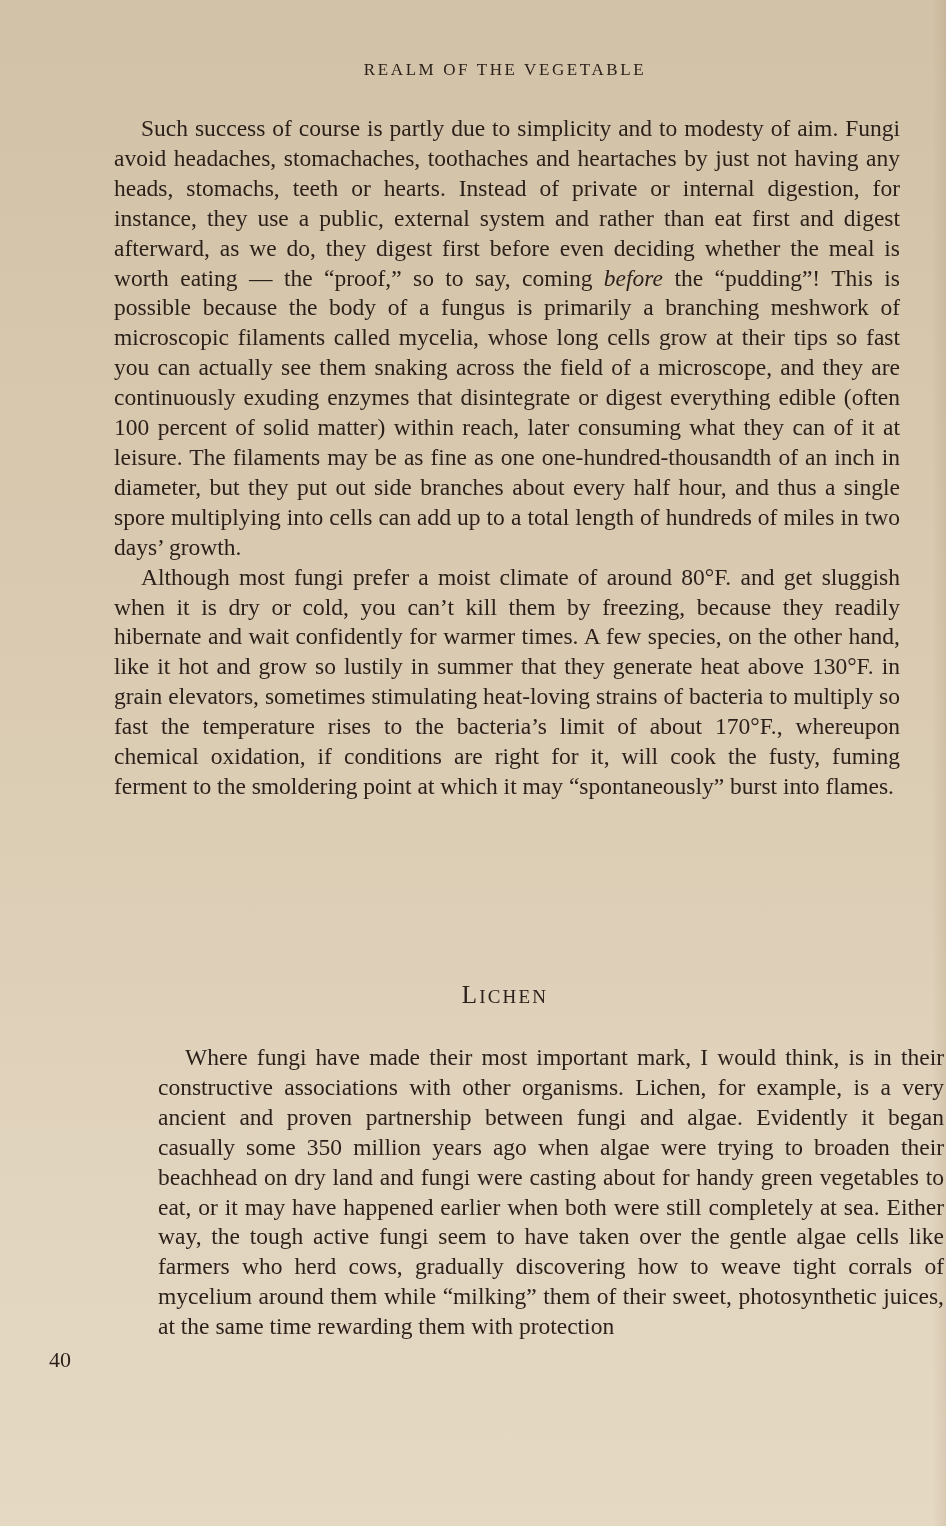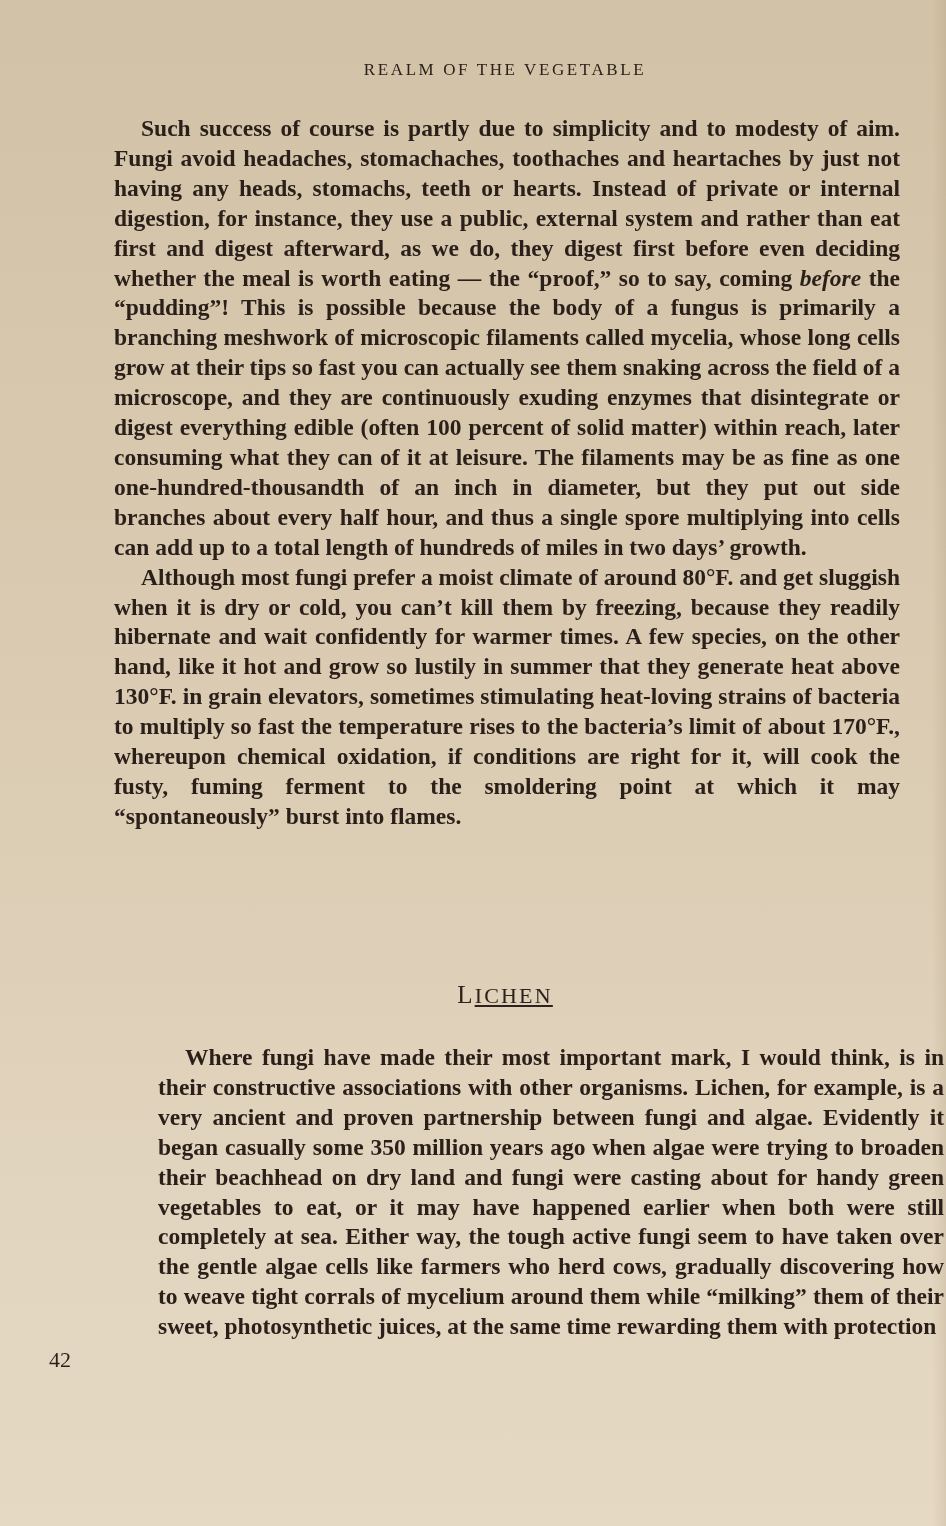--- a/index.html
+++ b/index.html
@@ -37,37 +37,35 @@
       width: 786px;
       font-size: 23.5px;
       line-height: 29.9px;
       text-align: justify;
       color: #2a1f19;
     }
     .text-block p {
       margin: 0;
       text-indent: 27px;
       text-align: justify;
-      font-weight: bold;
     }
     #block1 { top: 114px; }
     #block2 { top: 1043px; margin-left: 44px; }
     .section-title {
       position: absolute;
       top: 981px;
       left: 0;
       width: 1010px;
       text-align: center;
       font-size: 25px;
       letter-spacing: 2.2px;
       color: #2d211b;
     }
     .section-title .sc {
-      font-size: 22px;
-      text-decoration: underline;
+      font-size: 19px;
     }
     .folio {
       position: absolute;
       top: 1347px;
       left: 49px;
       font-size: 22px;
       color: #2a1f19;
     }
   </style>
 </head>
@@ -81,13 +79,13 @@
   <p><span>Such success of course is partly due to simplicity and to modesty of aim.  Fungi avoid headaches, stomachaches, toothaches and heartaches by just not having any heads, stomachs, teeth or hearts.  Instead of private or internal digestion, for instance, they use a public, external system and rather than eat first and digest afterward, as we do, they digest first before even deciding whether the meal is worth eating — the “proof,” so to say, coming </span><em>before</em><span> the “pudding”!  This is possible because the body of a fungus is primarily a branching meshwork of microscopic filaments called mycelia, whose long cells grow at their tips so fast you can actually see them snaking across the field of a microscope, and they are continuously exuding enzymes that disintegrate or digest everything edible (often 100 percent of solid matter) within reach, later consuming what they can of it at leisure.  The filaments may be as fine as one one-hundred-thousandth of an inch in diameter, but they put out side branches about every half hour, and thus a single spore multiplying into cells can add up to a total length of hundreds of miles in two days’ growth.</span></p>
   <p>Although most fungi prefer a moist climate of around 80°F. and get sluggish when it is dry or cold, you can’t kill them by freezing, because they readily hibernate and wait confidently for warmer times.  A few species, on the other hand, like it hot and grow so lustily in summer that they generate heat above 130°F. in grain elevators, sometimes stimulating heat-loving strains of bacteria to multiply so fast the temperature rises to the bacteria’s limit of about 170°F., whereupon chemical oxidation, if conditions are right for it, will cook the fusty, fuming ferment to the smoldering point at which it may “spontaneously” burst into flames.</p>
 </div>
 
 <div class="section-title"><span>L</span><span class="sc">ICHEN</span></div>
 
 <div class="text-block" id="block2">
   <p>Where fungi have made their most important mark, I would think, is in their constructive associations with other organisms.  Lichen, for example, is a very ancient and proven partnership between fungi and algae.  Evidently it began casually some 350 million years ago when algae were trying to broaden their beachhead on dry land and fungi were casting about for handy green vegetables to eat, or it may have happened earlier when both were still completely at sea.  Either way, the tough active fungi seem to have taken over the gentle algae cells like farmers who herd cows, gradually discovering how to weave tight corrals of mycelium around them while “milking” them of their sweet, photosynthetic juices, at the same time rewarding them with protection</p>
 </div>
 
-<div class="folio">42</div>
+<div class="folio">40</div>
 
 </body></html>

